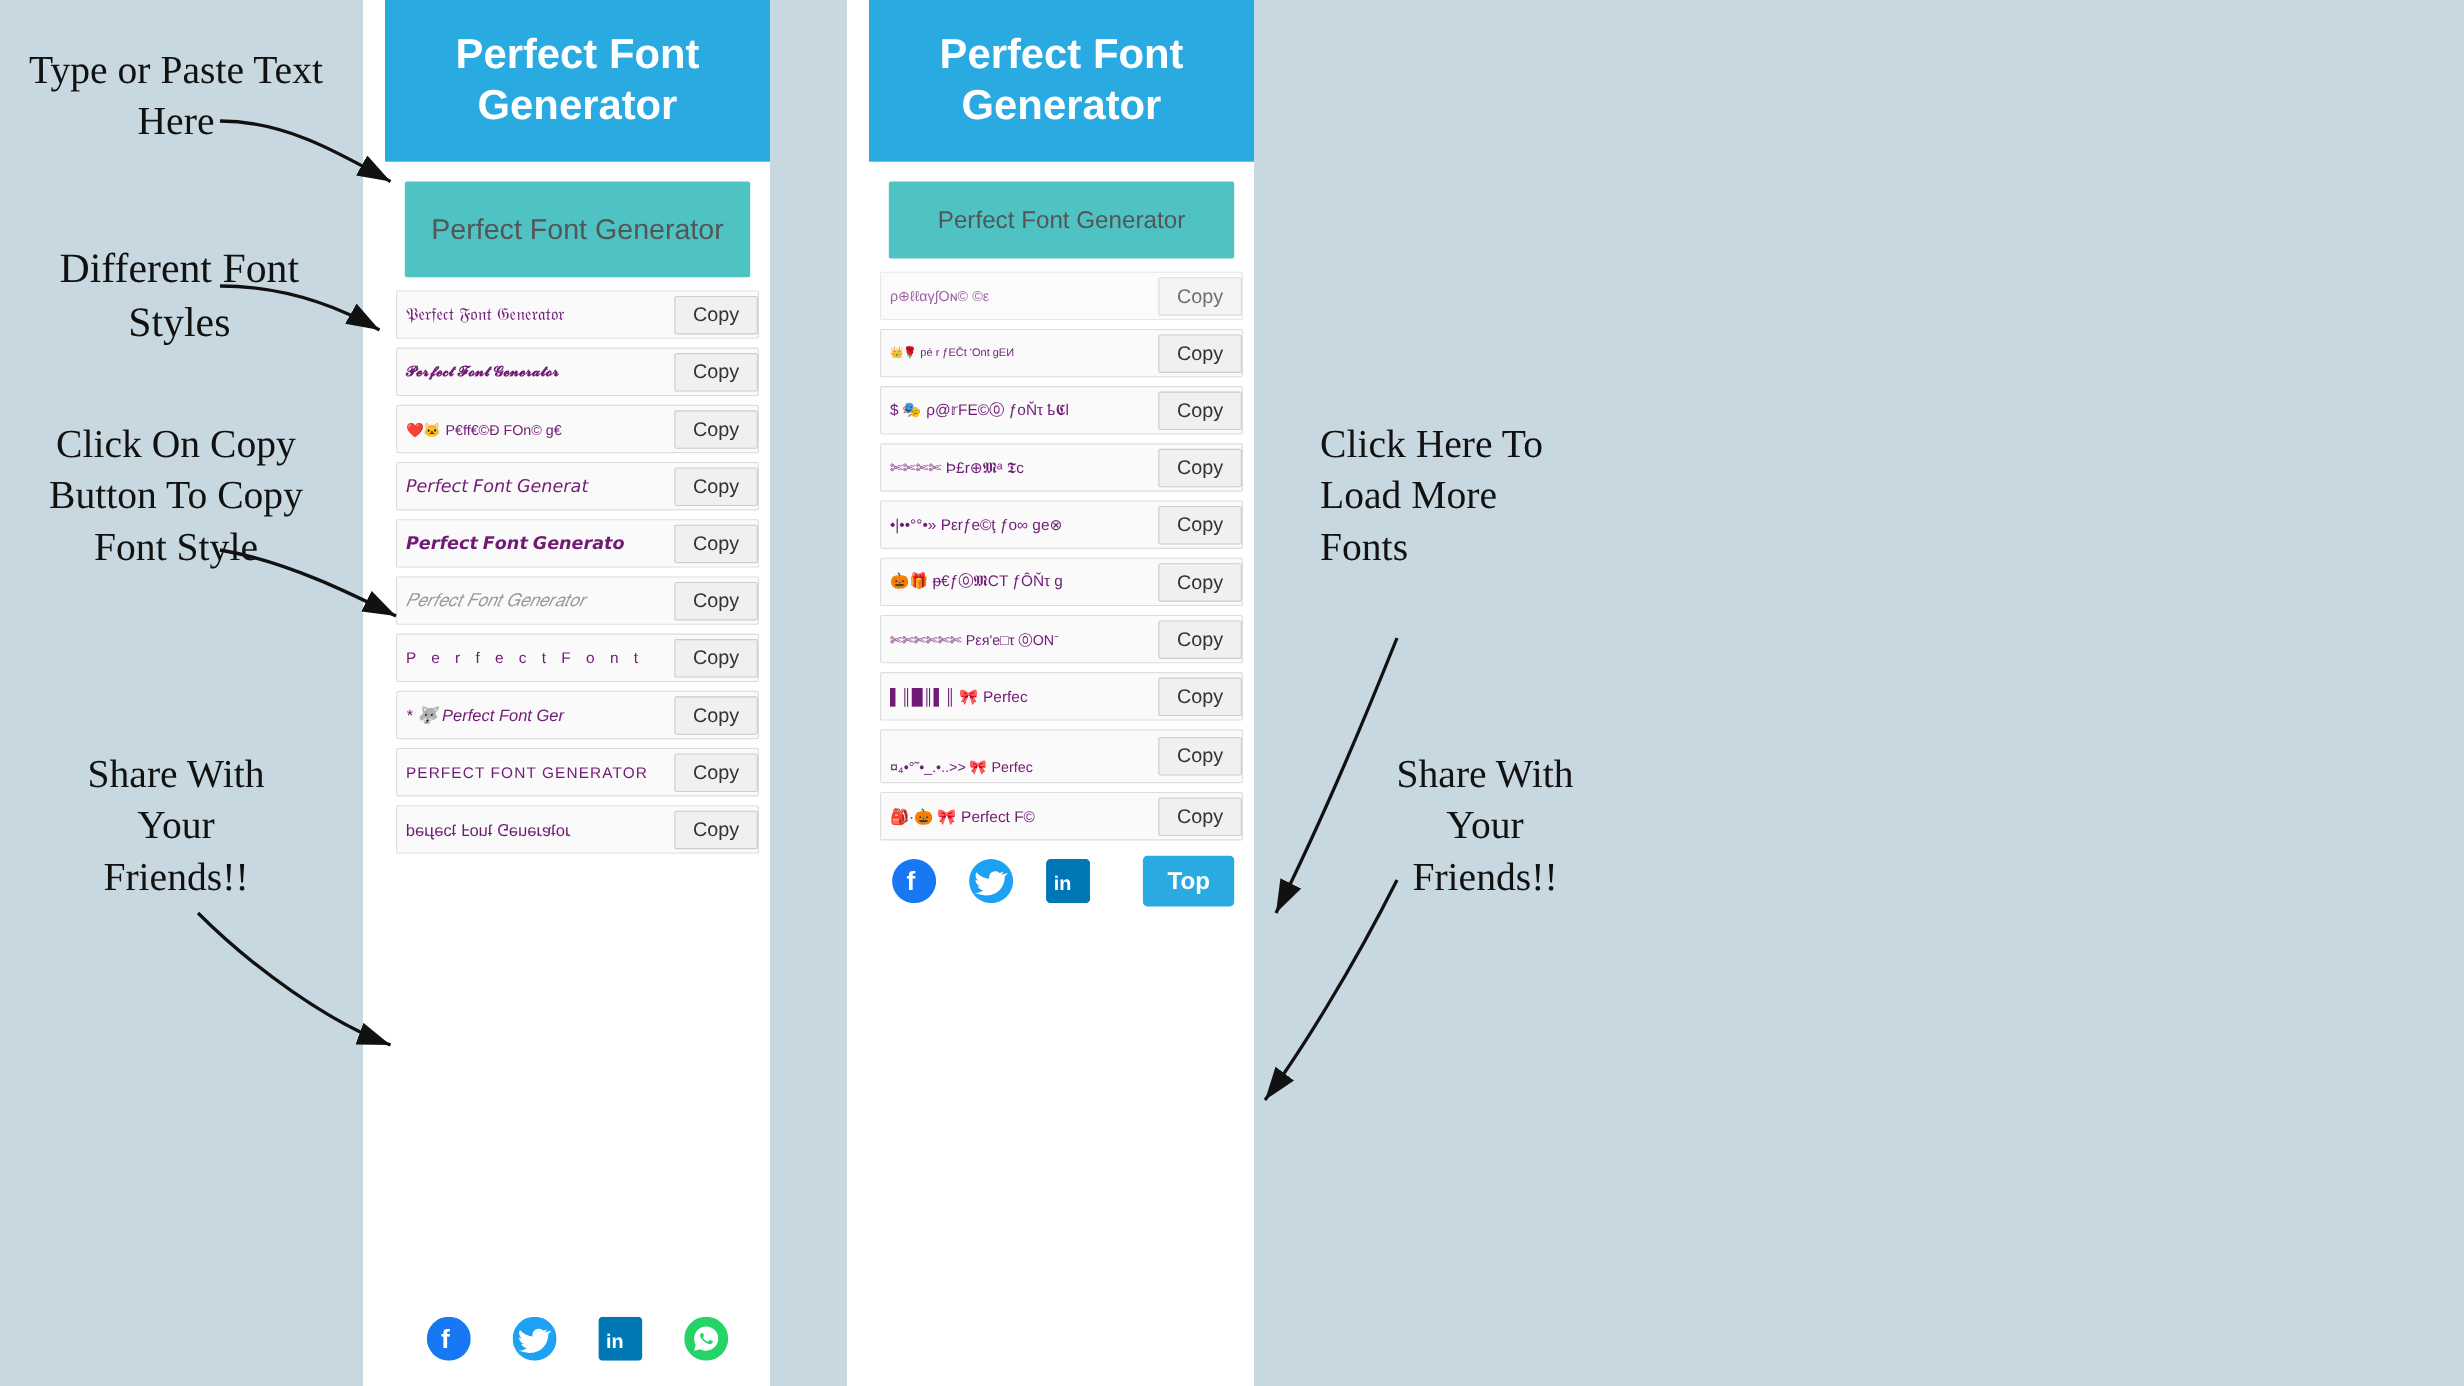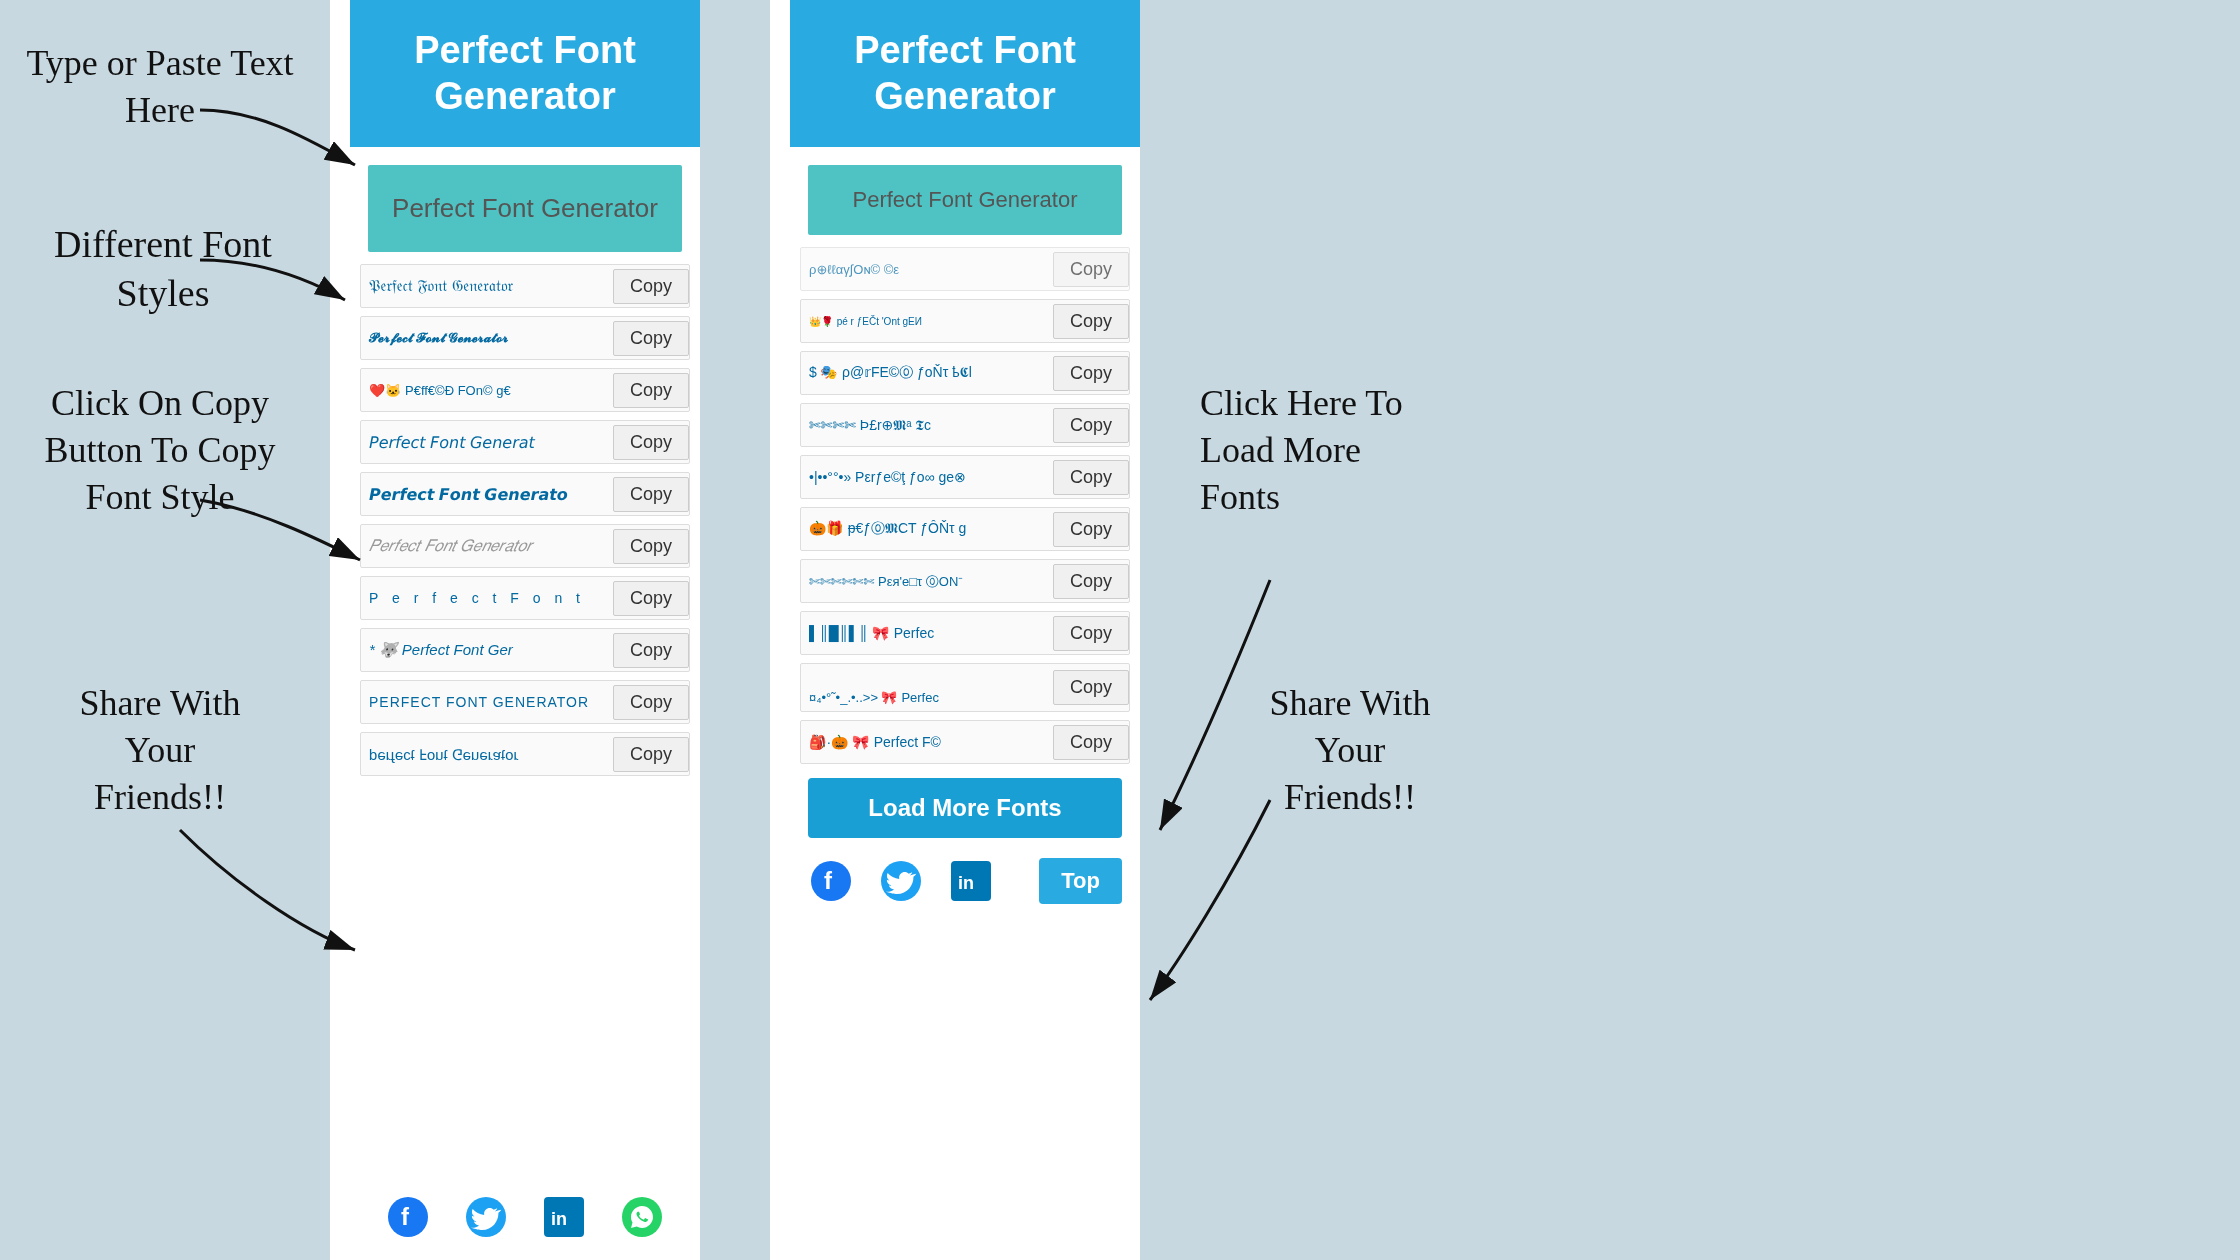--- a/index.html
+++ b/index.html
@@ -66,21 +66,21 @@
       min-height: 44px;
     }
 
     .font-row .font-text {
       flex: 1;
       font-size: 18px;
       padding: 6px 8px;
       overflow: hidden;
       white-space: nowrap;
       text-overflow: ellipsis;
-      color: #0369a1;
+      color: #701a75;
     }
 
     .font-row .copy-btn {
       background: #f0f0f0;
       border: 1px solid #ccc;
       border-radius: 2px;
       padding: 6px 16px;
       font-size: 18px;
       cursor: pointer;
       color: #333;
@@ -288,21 +288,20 @@
   <div class="font-row">
     <span class="font-text" style="font-size:13px;margin-top:20px;">¤₄•°˜•_.•..&gt;&gt; 🎀 Perfec</span>
     <button class="copy-btn">Copy</button>
   </div>
 
   <div class="font-row">
     <span class="font-text" style="font-size:14px;">🎒·🎃 🎀 Perfect F©</span>
     <button class="copy-btn">Copy</button>
   </div>
 
-  <button class="load-more-btn" style="background:#1a9fd4; color:white; font-size:24px; font-weight:bold; text-align:center; padding:16px; margin:10px 18px; border:none; border-radius:4px; cursor:pointer;">Load More Fonts</button>
 
   <div class="bottom-bar">
 
     <div class="social-icon">
       <svg width="40" height="40" viewBox="0 0 40 40">
         <circle cx="20" cy="20" r="20" fill="#1877f2"></circle>
         <text x="13" y="28" font-size="24" font-weight="bold" fill="white" font-family="Arial">f</text>
       </svg>
     </div>
 

